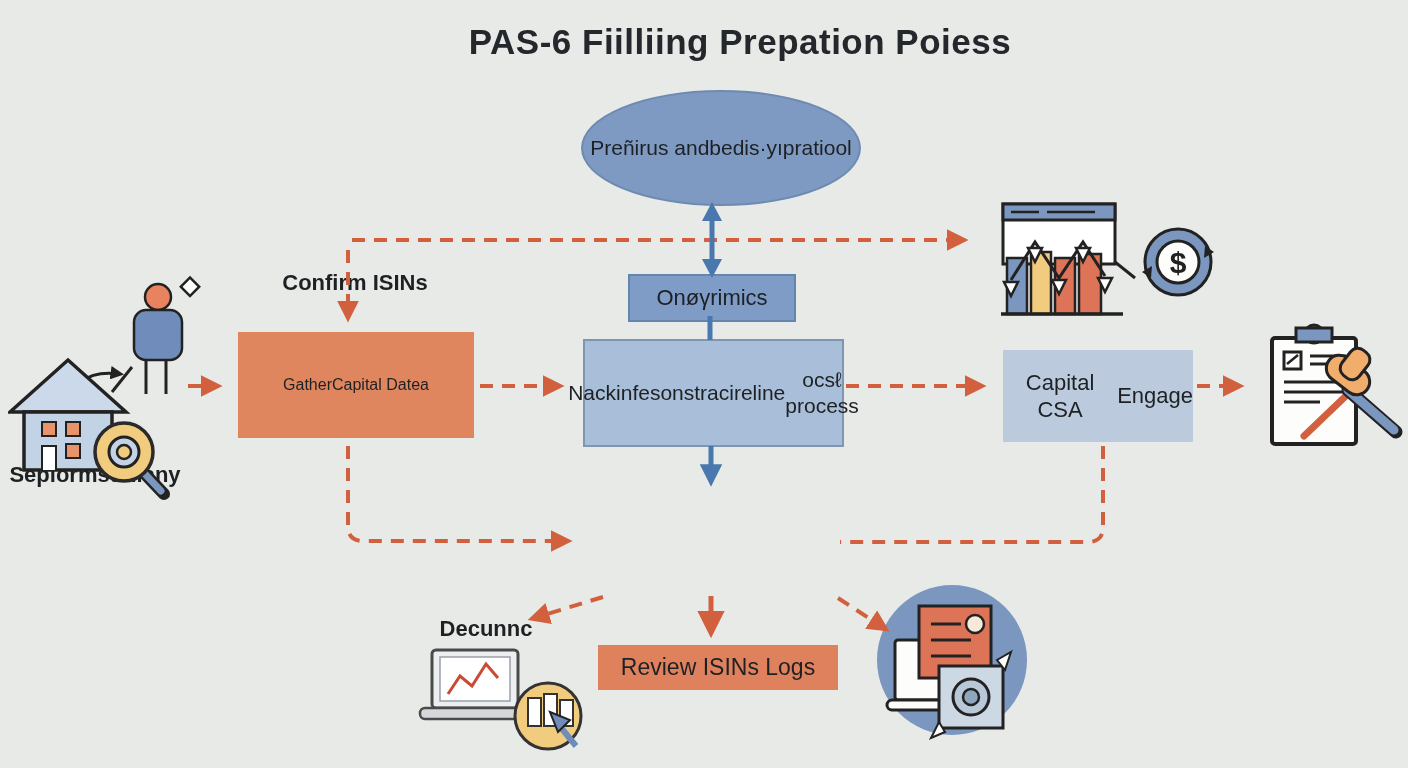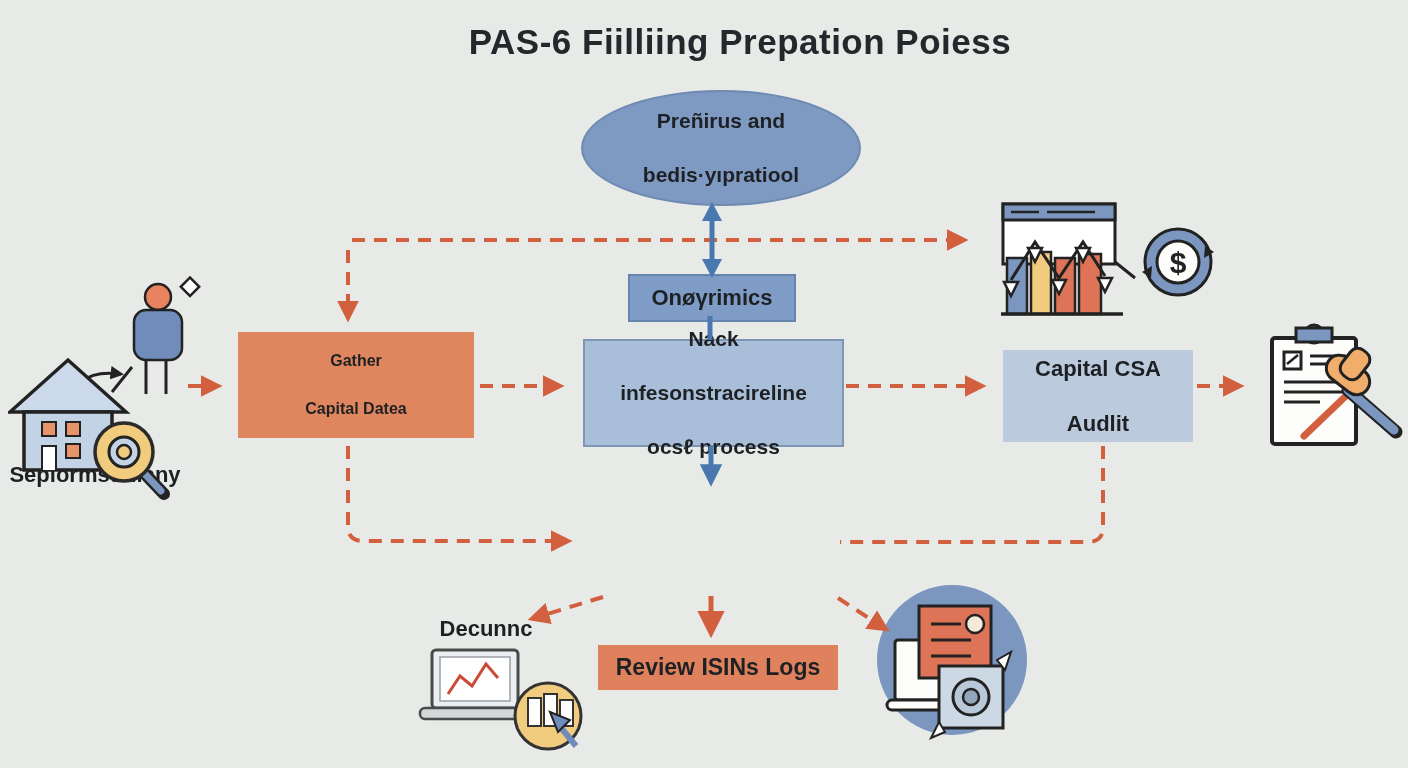--- a/index.html
+++ b/index.html
@@ -3,24 +3,24 @@
 <meta charset="utf-8">
 <style>
   html,body{margin:0;padding:0;}
   #canvas{
     position:relative;width:1408px;height:768px;overflow:hidden;
     background:#e8eae7;
     font-family:"Liberation Sans", sans-serif;
     color:#1d2124;
   }
   .box{
-    position:absolute;display:flex;flex-direction:column;
+    position:absolute;display:flex;flex-direction:row;
     align-items:center;justify-content:center;
-    font-weight:bold;text-align:center;color:#1d2124;
-    line-height:1.25;z-index:2;gap:28px;
+    font-weight:normal;text-align:center;color:#1d2124;
+    line-height:1.25;z-index:2;
   }
   .lbl{
     position:absolute;font-weight:bold;text-align:center;
     color:#1d2124;line-height:1.2;z-index:2;
   }
   #title{
     position:absolute;left:75px;top:22px;width:1330px;
     text-align:center;font-weight:bold;font-size:35px;
     letter-spacing:0.5px;color:#24272b;z-index:2;
   }
@@ -74,30 +74,31 @@
     <span>ocsℓ process</span>
   </div>
 
   <div class="box" id="box-gather">
     <span>Gather</span>
     <span>Capital Datea</span>
   </div>
 
   <div class="box" id="box-engage-csa">
     <span>Capital CSA</span>
-    <span>Audlit</span>
+    <span>Engage</span>
   </div>
 
 
   <div class="box" id="box-review">
     <span>Review ISINs Logs</span>
   </div>
 
   <div id="circle-engage"></div>
 
+  <div class="lbl" id="lbl-confirm">Confirm ISINs</div>
   <div class="lbl" id="lbl-supplementary">
     <div>Seplormstniiany</div>
   </div>
   <div class="lbl" id="lbl-decunnc">Decunnc</div>
 
   <svg id="connectors" width="1408" height="768" viewBox="0 0 1408 768">
     <defs>
       <marker id="ah-o" viewBox="0 0 10 10" refX="7" refY="5" markerWidth="5.5" markerHeight="5.5" orient="auto">
         <path d="M0,0 L10,5 L0,10 z" fill="#d2603e"></path>
       </marker>

